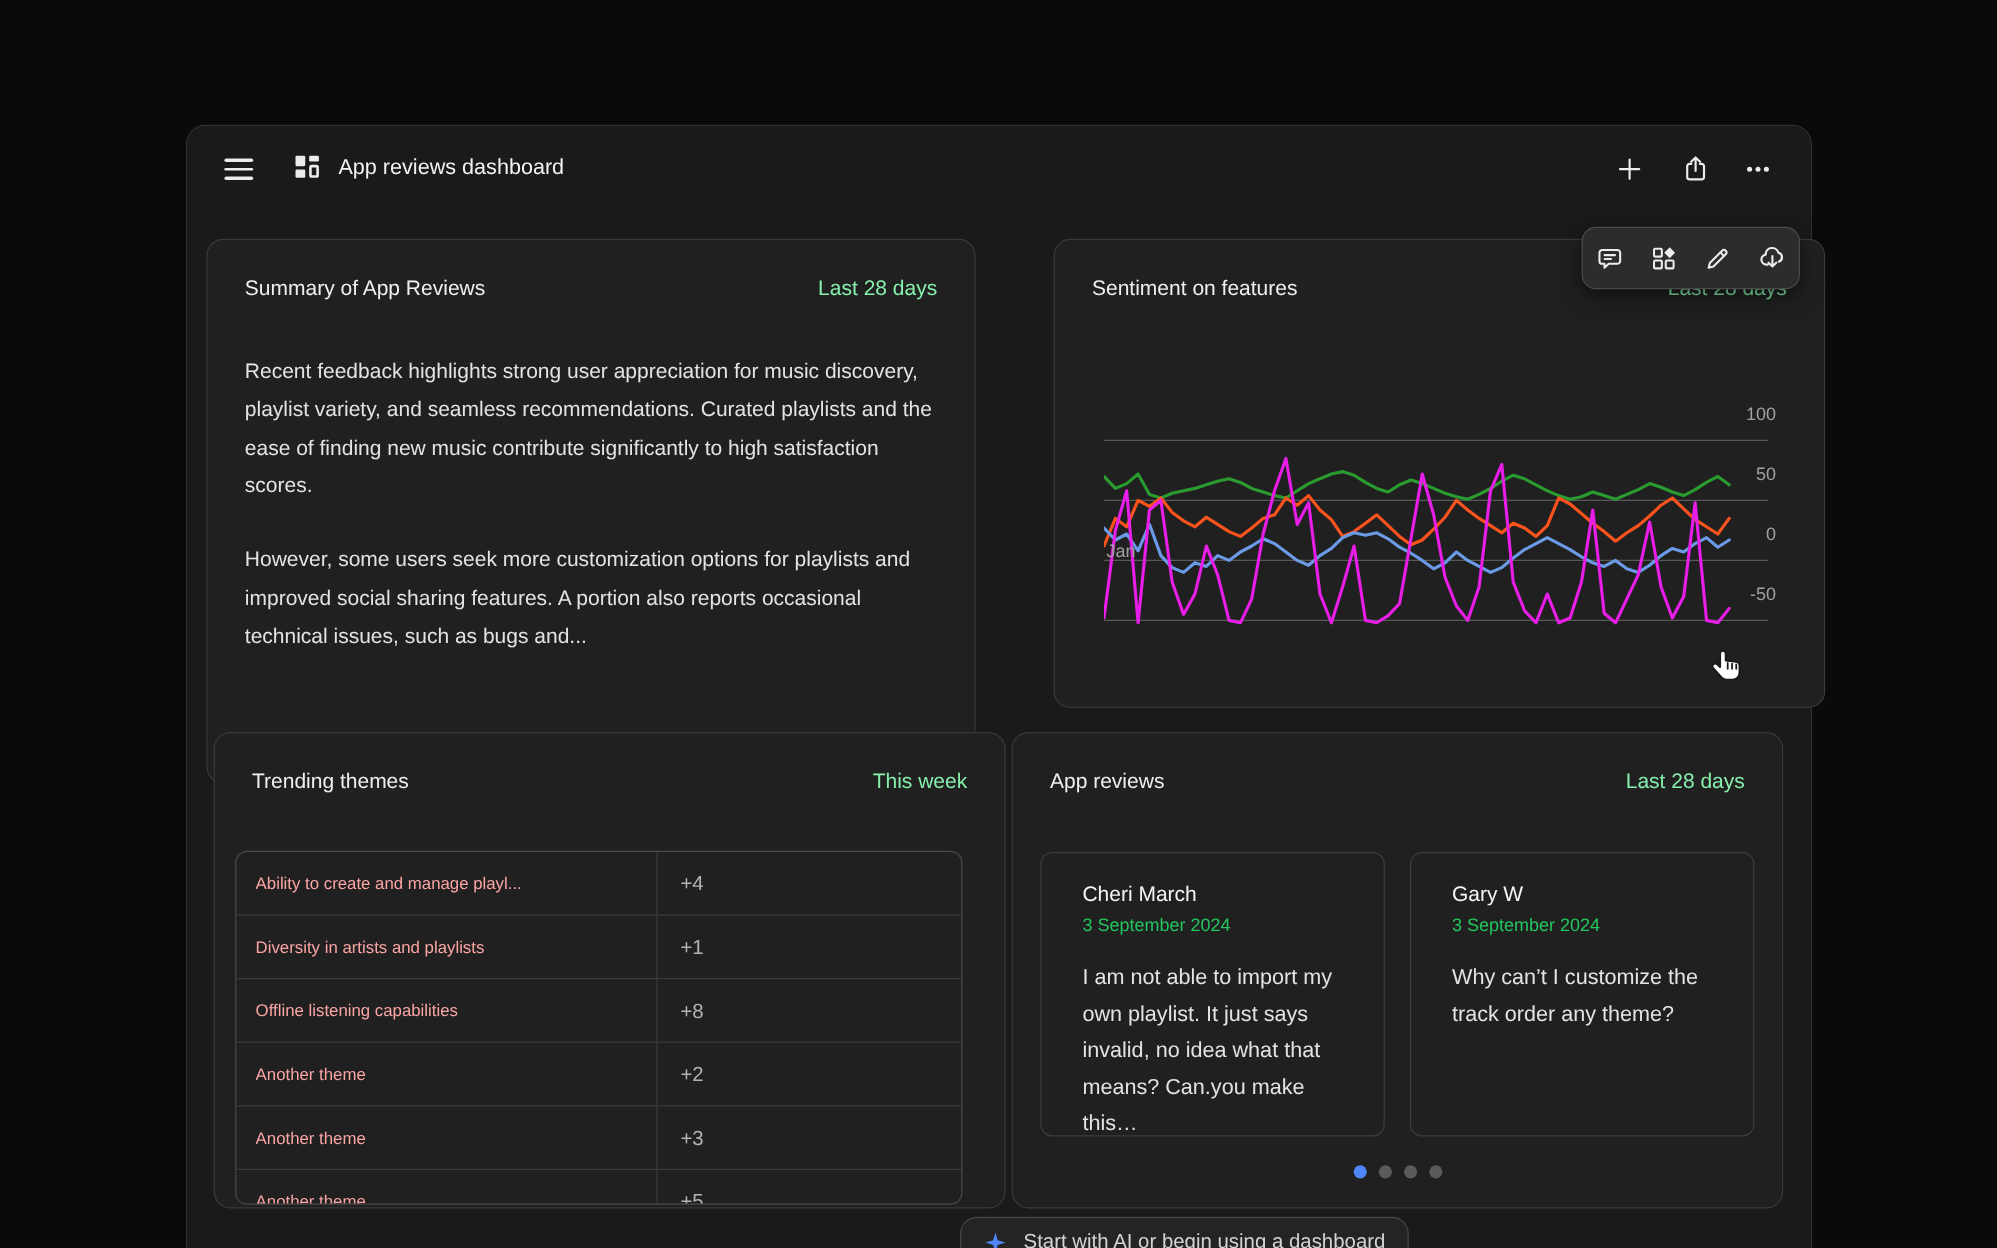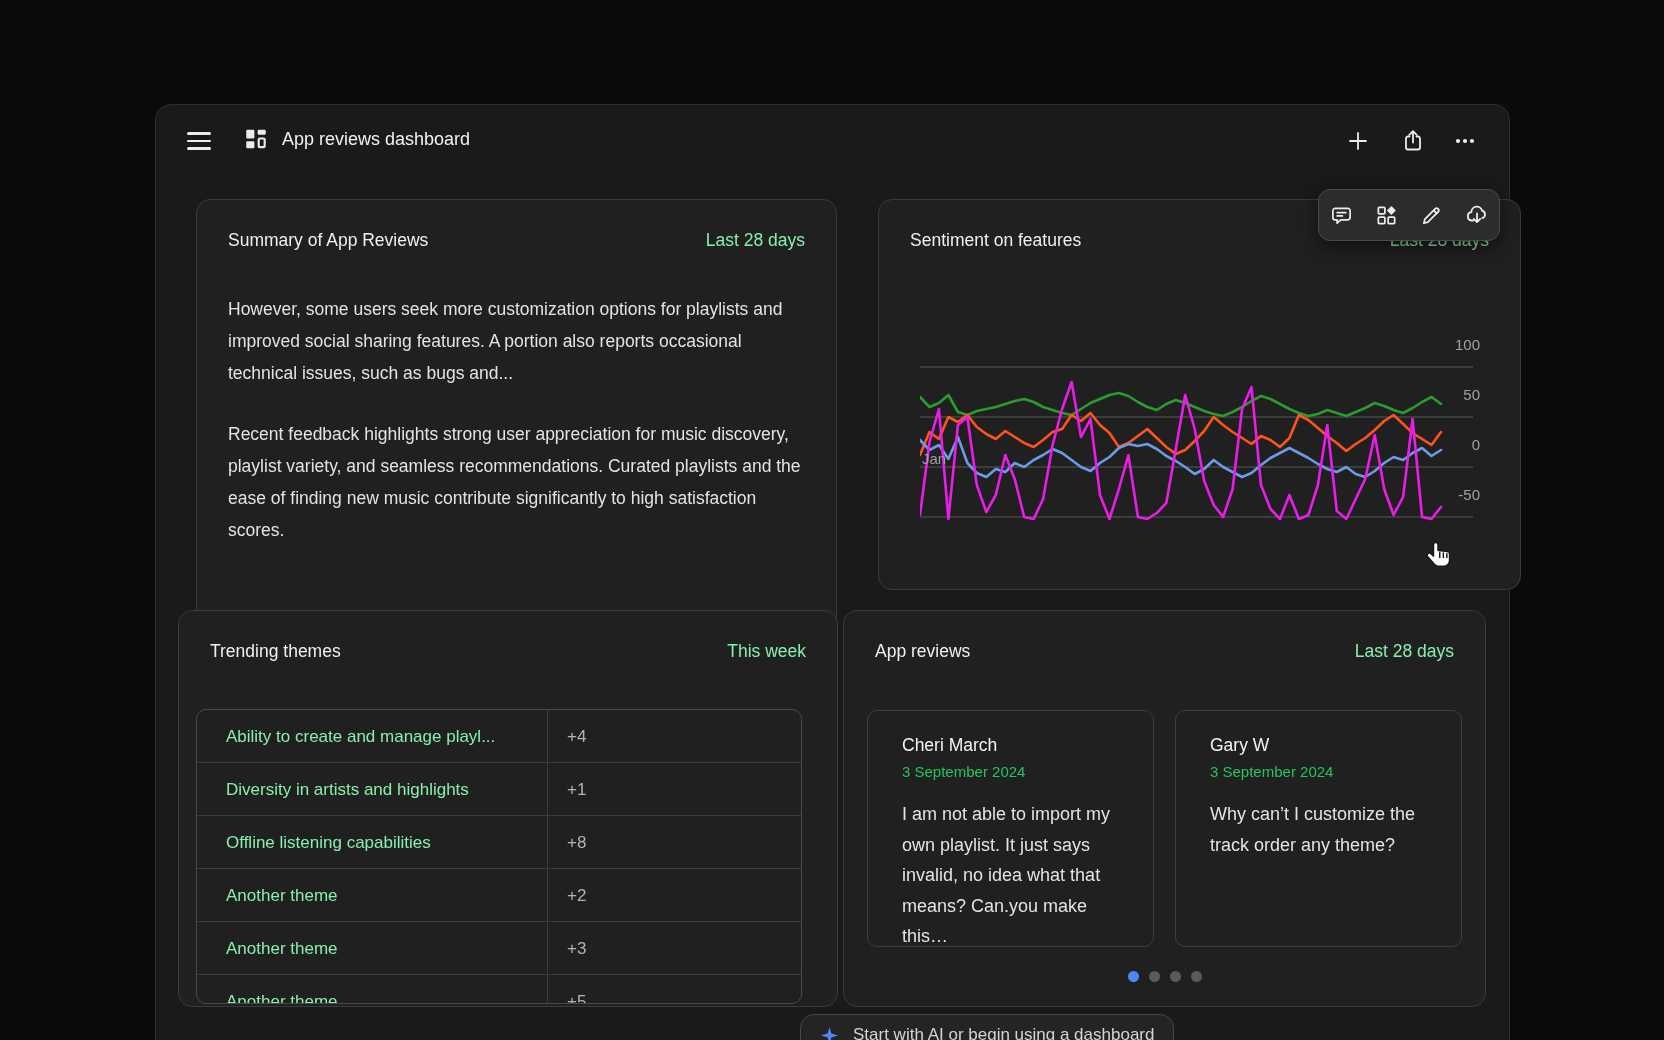--- a/index.html
+++ b/index.html
@@ -15,39 +15,39 @@
   .hamburger span:nth-child(1){top:4px}.hamburger span:nth-child(2){top:11.5px}.hamburger span:nth-child(3){top:19px}
   .logo{position:absolute;left:88px;top:8px;width:26px;height:26px;}
   .win-title{position:absolute;left:127px;top:3px;font-size:18px;font-weight:500;color:#f2f2f2;line-height:36px;}
   .hdr-btn{position:absolute;top:6px;width:34px;height:34px;display:flex;align-items:center;justify-content:center;cursor:pointer;}
   .hdr-plus{left:1186px}.hdr-share{left:1241px}.hdr-more{left:1293px}
   
   .card{position:absolute;background:#202020;border:1px solid #3a3a3a;border-radius:14px;box-sizing:border-box;}
   .card-head{position:absolute;left:31px;right:31px;top:30px;height:24px;font-size:17.5px;color:#efefef;}
   .card-period{position:absolute;right:0;top:0;color:#86efac;cursor:pointer;}
   .card-title{position:absolute;left:0;top:0;}
-  #card-summary{left:196px;top:199px;width:641px;height:454px;}
+  #card-summary{left:172px;top:199px;width:641px;height:454px;}
   #card-sentiment{left:878px;top:199px;width:643px;height:391px;}
   #card-trending{left:178px;top:610px;width:660px;height:397px;overflow:hidden;}
   #card-reviews{left:843px;top:610px;width:643px;height:397px;}
   .summary-body{position:absolute;left:31px;top:94px;width:586px;font-size:17.5px;line-height:31.8px;color:#e3e3e3;}
   .summary-body p{margin:0 0 30px 0;}
   
   .chart-svg{position:absolute;left:41px;top:131px;}
   
   .float-toolbar{position:absolute;left:1318px;top:189px;width:180px;height:50px;background:#2c2c2c;
                  border:1px solid #4a4a4a;border-radius:12px;display:flex;align-items:center;
                  justify-content:space-around;box-shadow:0 6px 18px rgba(0,0,0,.55);z-index:30;}
   .tb-btn{width:30px;height:30px;display:flex;align-items:center;justify-content:center;cursor:pointer;}
   
   .ttable{position:absolute;left:17px;top:98px;width:606px;height:295px;border:1px solid #4a4a4a;
           border-radius:10px;overflow:hidden;box-sizing:border-box;}
   .trow{position:relative;height:53px;border-bottom:1px solid #3c3c3c;box-sizing:border-box;}
   .trow:last-child{border-bottom:none;}
-  .trow .theme{position:absolute;left:29px;top:0;line-height:53px;font-size:17px;color:#86efac;
+  .trow .theme{position:absolute;left:16px;top:0;line-height:53px;font-size:14px;color:#fca5a5;
                white-space:nowrap;overflow:hidden;max-width:320px;}
   .trow .vline{position:absolute;left:350px;top:0;bottom:0;width:1px;background:#3c3c3c;}
   .trow .delta{position:absolute;left:370px;top:0;line-height:53px;font-size:17px;color:#b3b3b3;}
   
   .review{position:absolute;top:99px;width:287px;height:237px;border:1px solid #3d3d3d;border-radius:10px;
           box-sizing:border-box;background:#202020;cursor:pointer;}
   #review-0{left:23px;} #review-1{left:331px;}
   .review .name{position:absolute;left:34px;top:24px;font-size:17.5px;font-weight:400;color:#f4f4f4;}
   .review .date{position:absolute;left:34px;top:52px;font-size:15px;color:#22c55e;}
   .review .body{position:absolute;left:34px;top:88px;width:226px;font-size:18px;line-height:30.5px;color:#e3e3e3;}
@@ -104,22 +104,22 @@
       </svg>
     </div>
   </div>
 
   <div class="card" id="card-summary">
     <div class="card-head">
       <span class="card-title">Summary of App Reviews</span>
       <span class="card-period">Last 28 days</span>
     </div>
     <div class="summary-body">
+      <p>Recent feedback highlights strong user appreciation for music discovery, playlist variety, and seamless recommendations. Curated playlists and the ease of finding new music contribute significantly to high satisfaction scores.</p>
       <p>However, some users seek more customization options for playlists and improved social sharing features. A portion also reports occasional technical issues, such as bugs and...</p>
-      <p>Recent feedback highlights strong user appreciation for music discovery, playlist variety, and seamless recommendations. Curated playlists and the ease of finding new music contribute significantly to high satisfaction scores.</p>
     </div>
   </div>
 
   <div class="card" id="card-sentiment">
     <div class="card-head">
       <span class="card-title">Sentiment on features</span>
       <span class="card-period">Last 28 days</span>
     </div>
     <svg class="chart-svg" width="580" height="206" viewBox="0 0 580 206">
         <line x1="0" y1="36" x2="553" y2="36" stroke="#585858" stroke-width="1"></line>
@@ -172,21 +172,21 @@
       <span class="card-title">Trending themes</span>
       <span class="card-period">This week</span>
     </div>
     <div class="ttable">
       <div class="trow">
         <span class="theme">Ability to create and manage playl...</span>
         <span class="vline"></span>
           <span class="delta">+4</span>
       </div>
       <div class="trow">
-        <span class="theme">Diversity in artists and highlights</span>
+        <span class="theme">Diversity in artists and playlists</span>
         <span class="vline"></span>
           <span class="delta">+1</span>
       </div>
       <div class="trow">
         <span class="theme">Offline listening capabilities</span>
         <span class="vline"></span>
           <span class="delta">+8</span>
       </div>
       <div class="trow">
         <span class="theme">Another theme</span>

